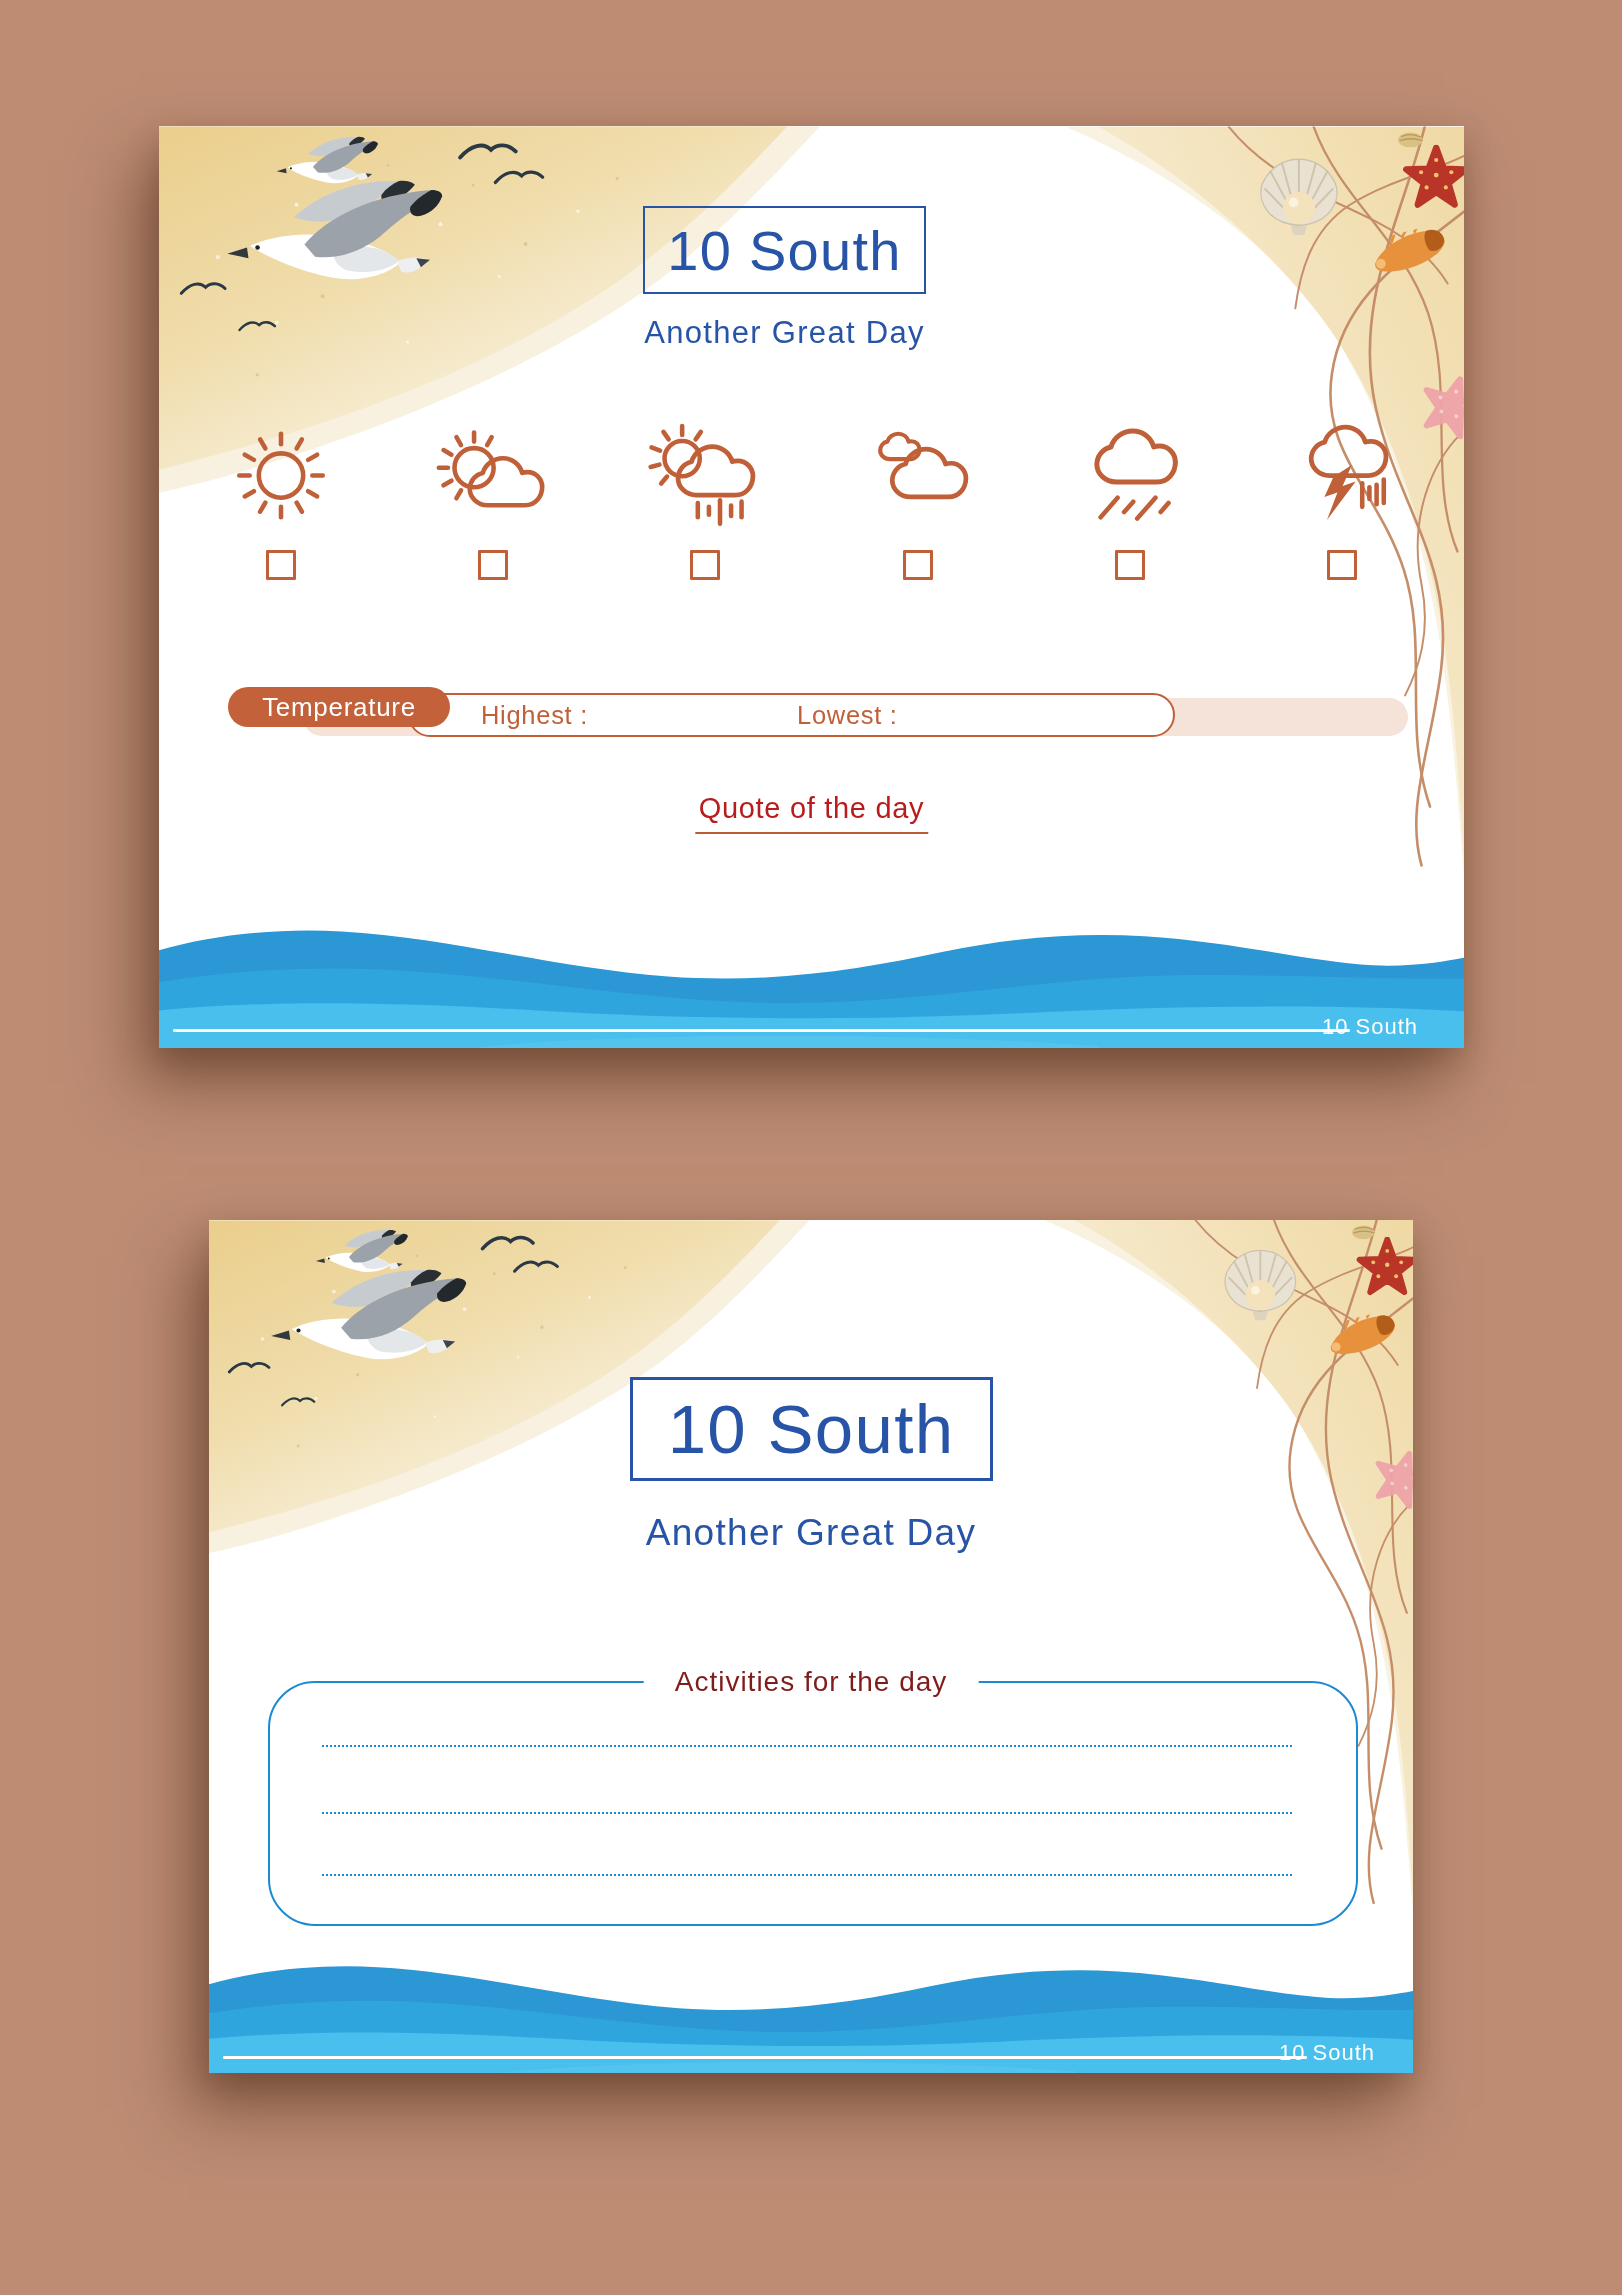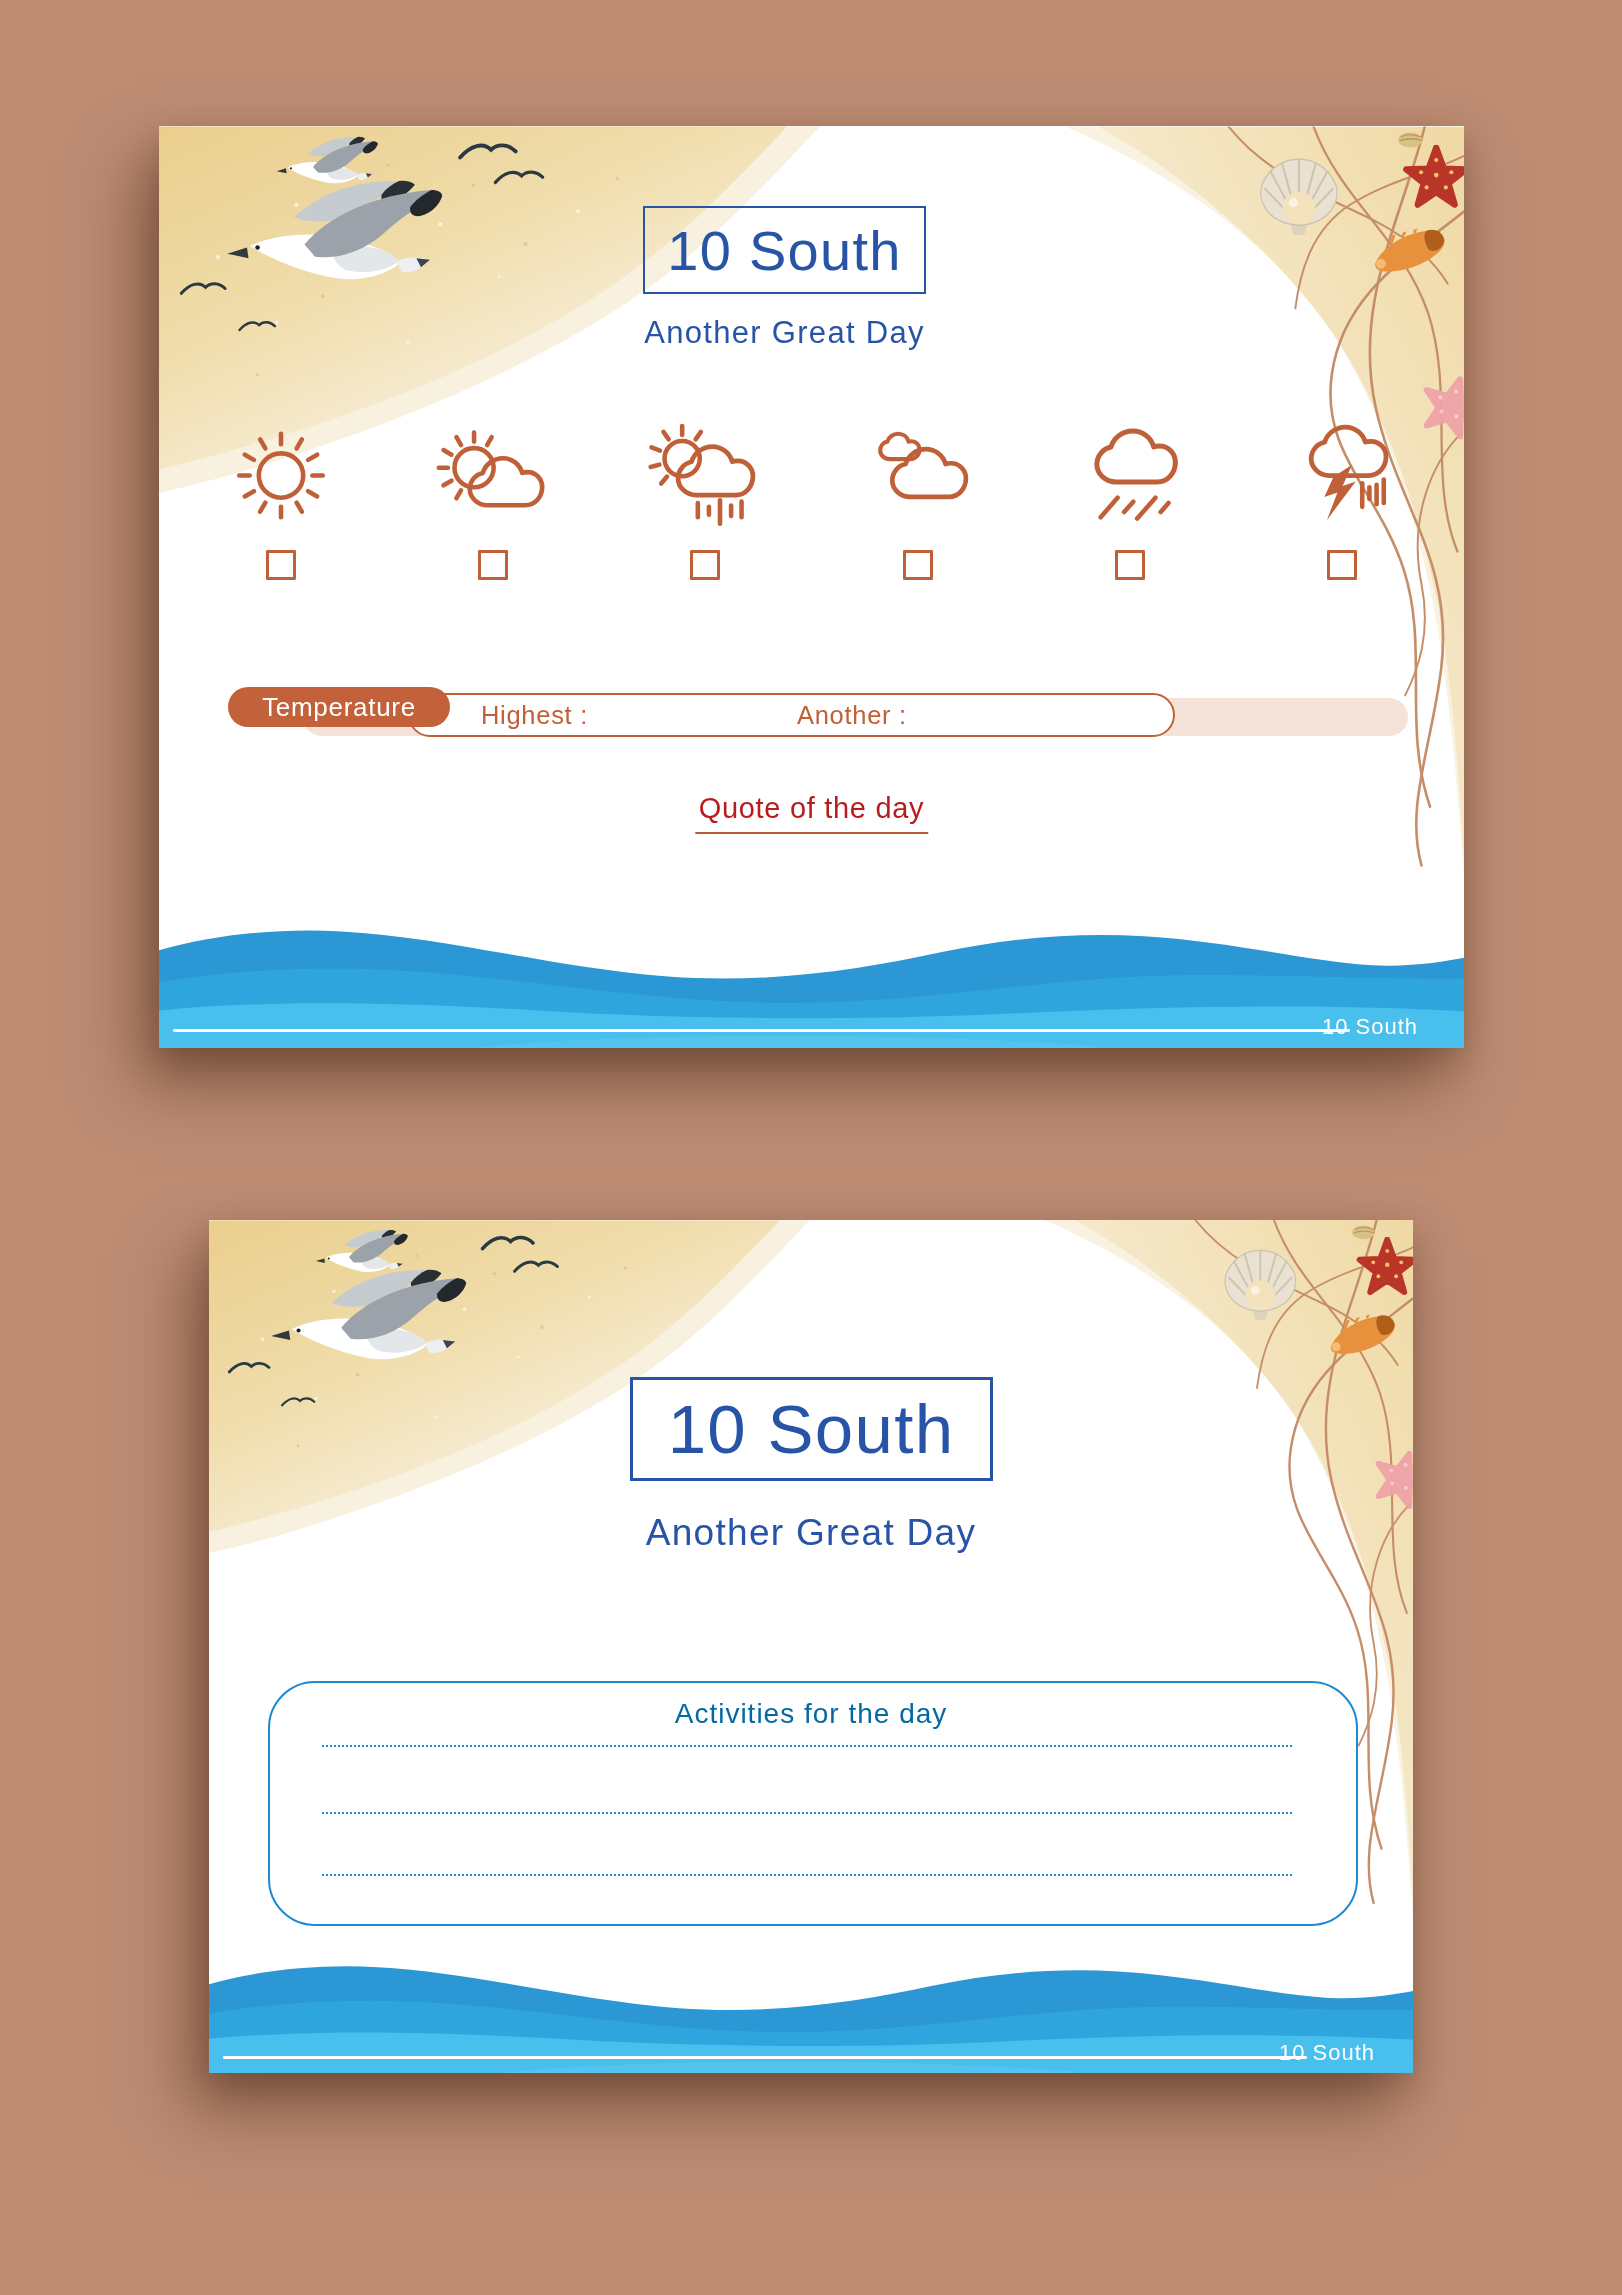--- a/index.html
+++ b/index.html
@@ -85,21 +85,21 @@
   }
 
   
   .activities-box{
     position:absolute;left:59px;top:461px;width:1090px;height:245px;
     border:2px solid #1C8AD3;border-radius:47px;background:#fff;box-sizing:border-box;
   }
   .activities-heading{
     position:absolute;top:443px;left:50%;transform:translateX(-50%);
     background:#fff;padding:0 31px;height:38px;line-height:38px;
-    color:#0369a1;font-size:28px;letter-spacing:1px;white-space:nowrap;z-index:2;margin-top:32px;
+    color:#7f1d1d;font-size:28px;letter-spacing:1px;white-space:nowrap;z-index:2;
   }
   .activity-line{
     position:absolute;left:113px;width:970px;height:6.5px;
     border-top:2px dotted #1C8AD3;cursor:text;
   }
   .line-1{top:525px;}
   .line-2{top:592px;}
   .line-3{top:654px;}
 
   .footer-line{position:absolute;height:2.6px;background:#fff;border-radius:1.3px;}
@@ -366,21 +366,21 @@
         </svg>
         <span class="checkbox"></span>
       </div>
     </div>
 
     <div class="temp-row">
       <div class="temp-strip"></div>
       <div class="temp-outline">
         <span class="label label-highest">Highest :</span>
         <span class="temp-value value-highest"></span>
-        <span class="label label-lowest">Another :</span>
+        <span class="label label-lowest">Lowest :</span>
         <span class="temp-value value-lowest"></span>
       </div>
       <div class="temp-pill">Temperature</div>
     </div>
 
     <div class="quote-link">Quote of the day</div>
 
     <svg class="waves" viewBox="0 0 1000 150" preserveAspectRatio="none">
       <path fill="#2B97D4" d="M0,46 C40,30 90,22 140,26 C220,32 300,64 390,74 C470,82 540,66 600,48 C655,32 705,27 755,31 C825,37 880,58 930,62 C960,64 985,58 1000,54 L1000,150 L0,150 Z"></path>
       <path fill="#2FA5DE" d="M0,80 C70,64 140,62 210,70 C300,80 380,100 470,102 C570,104 660,80 750,74 C840,69 930,78 1000,76 L1000,150 L0,150 Z"></path>

